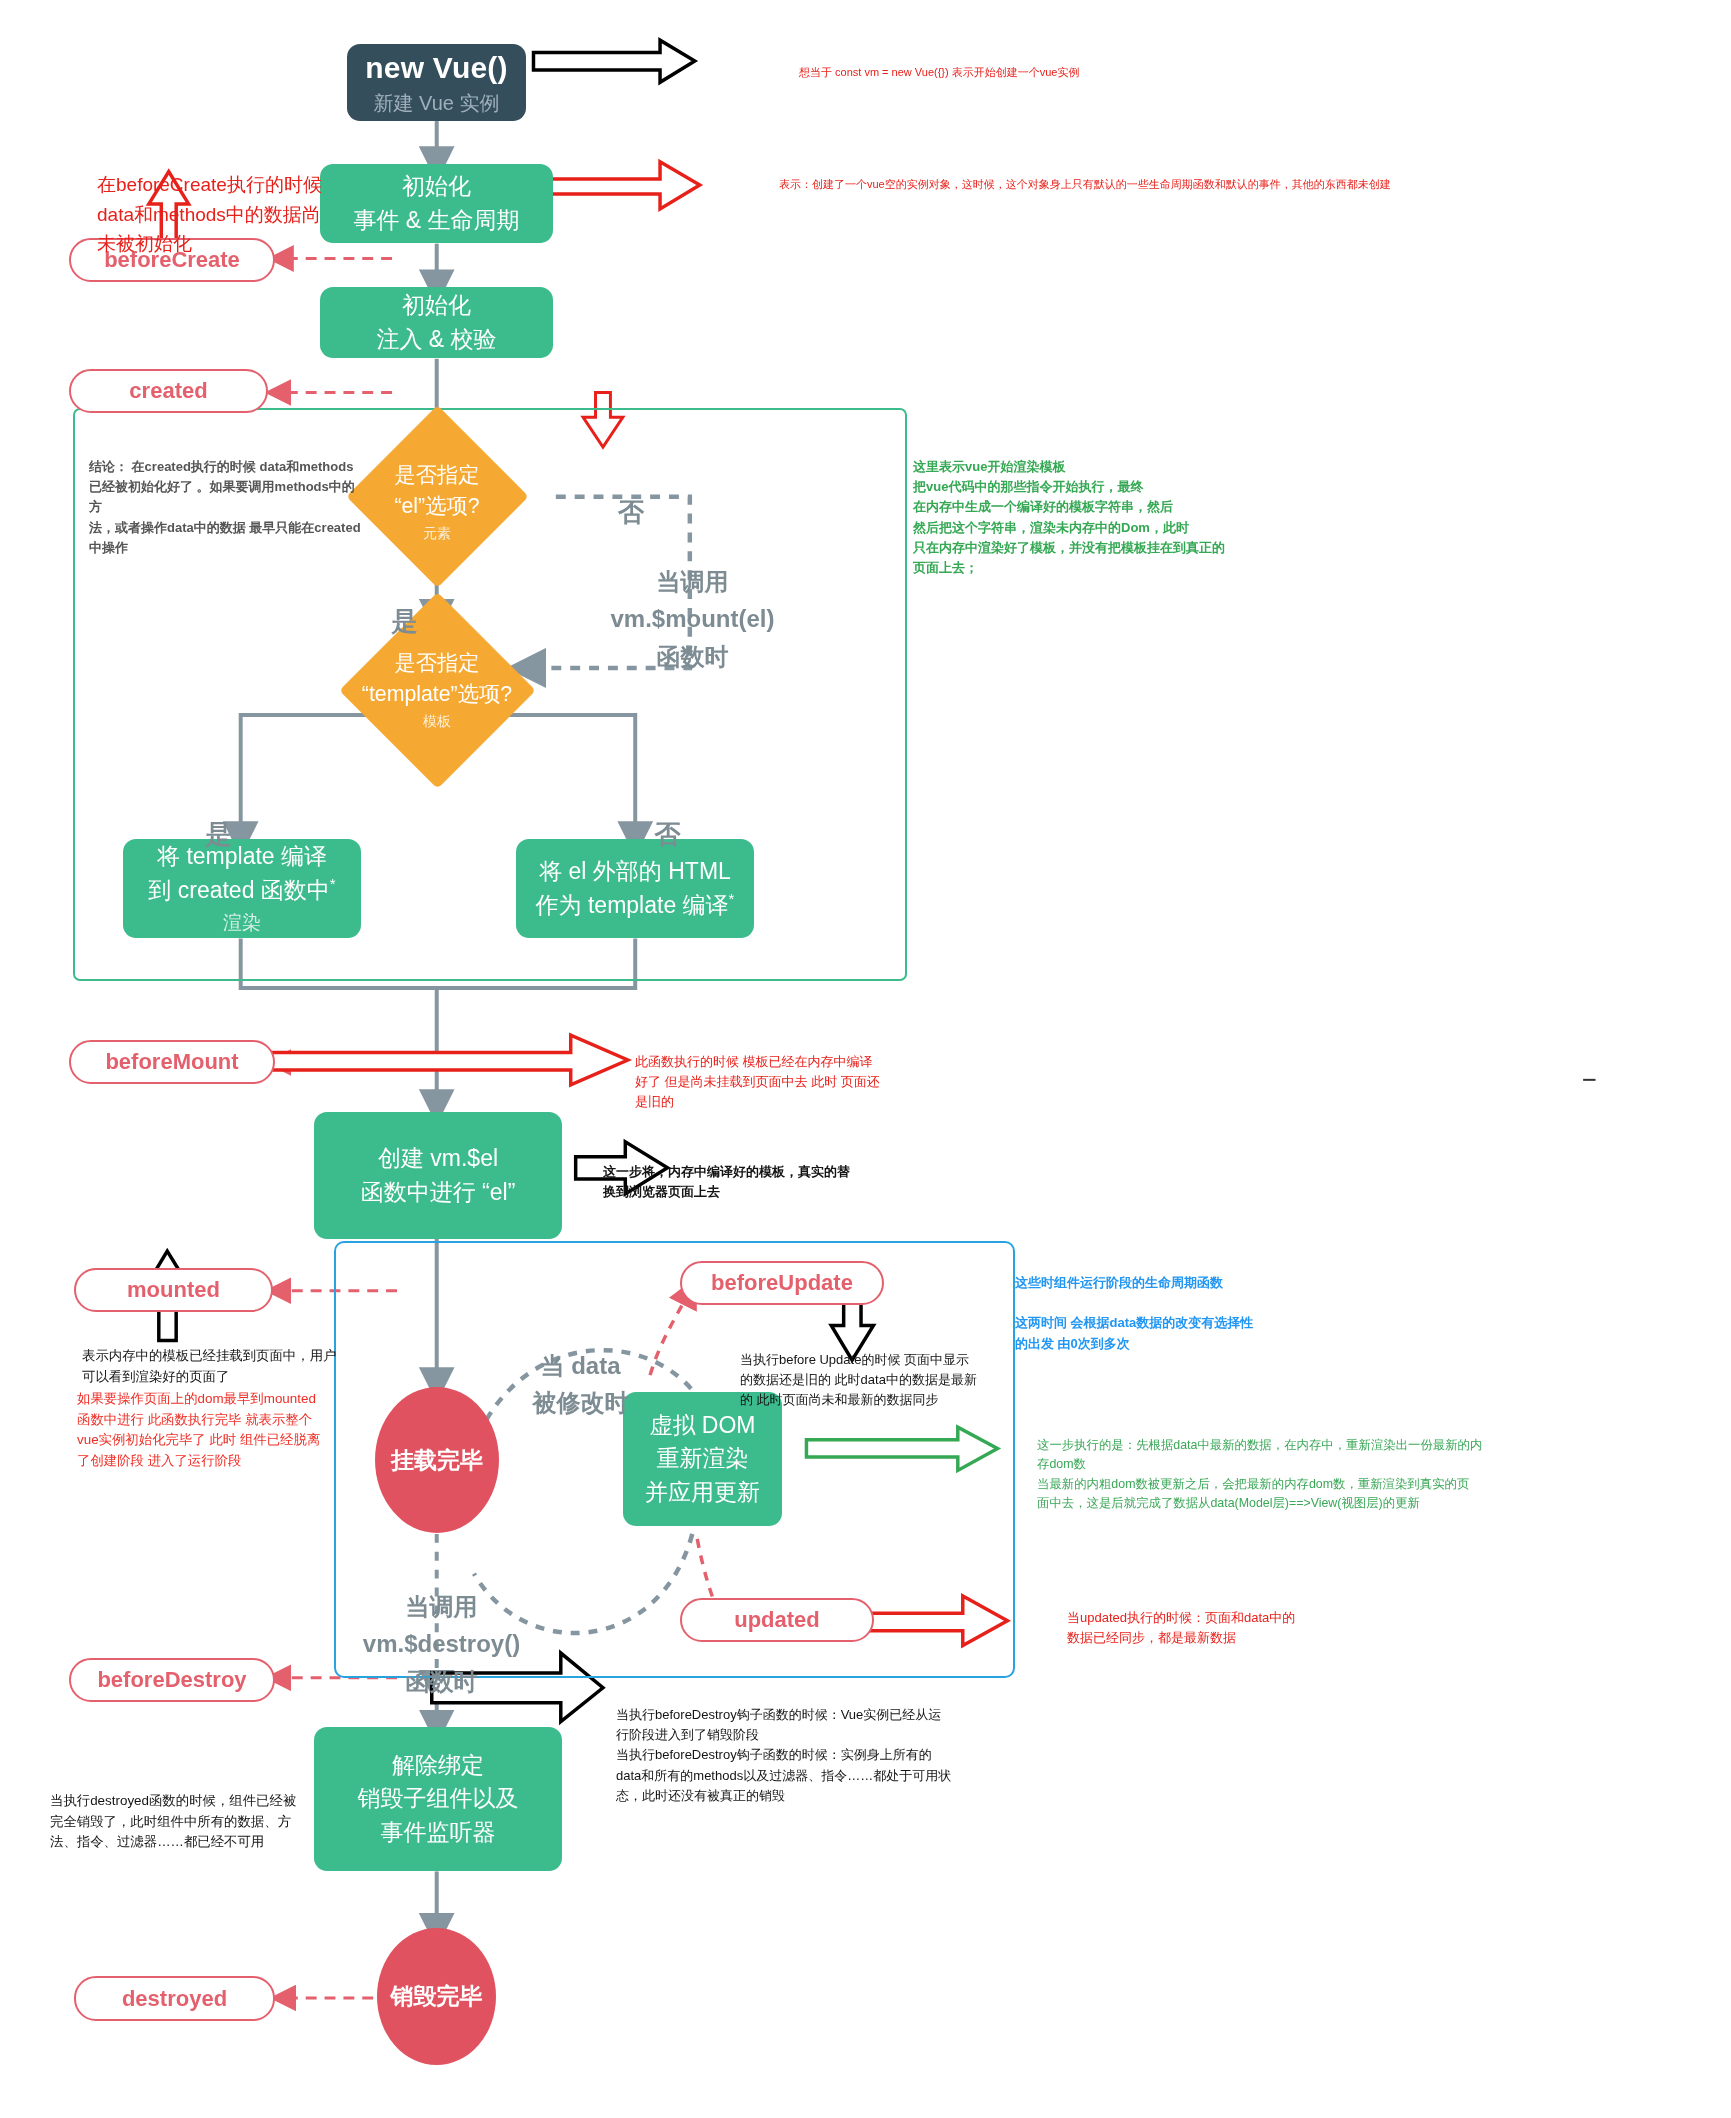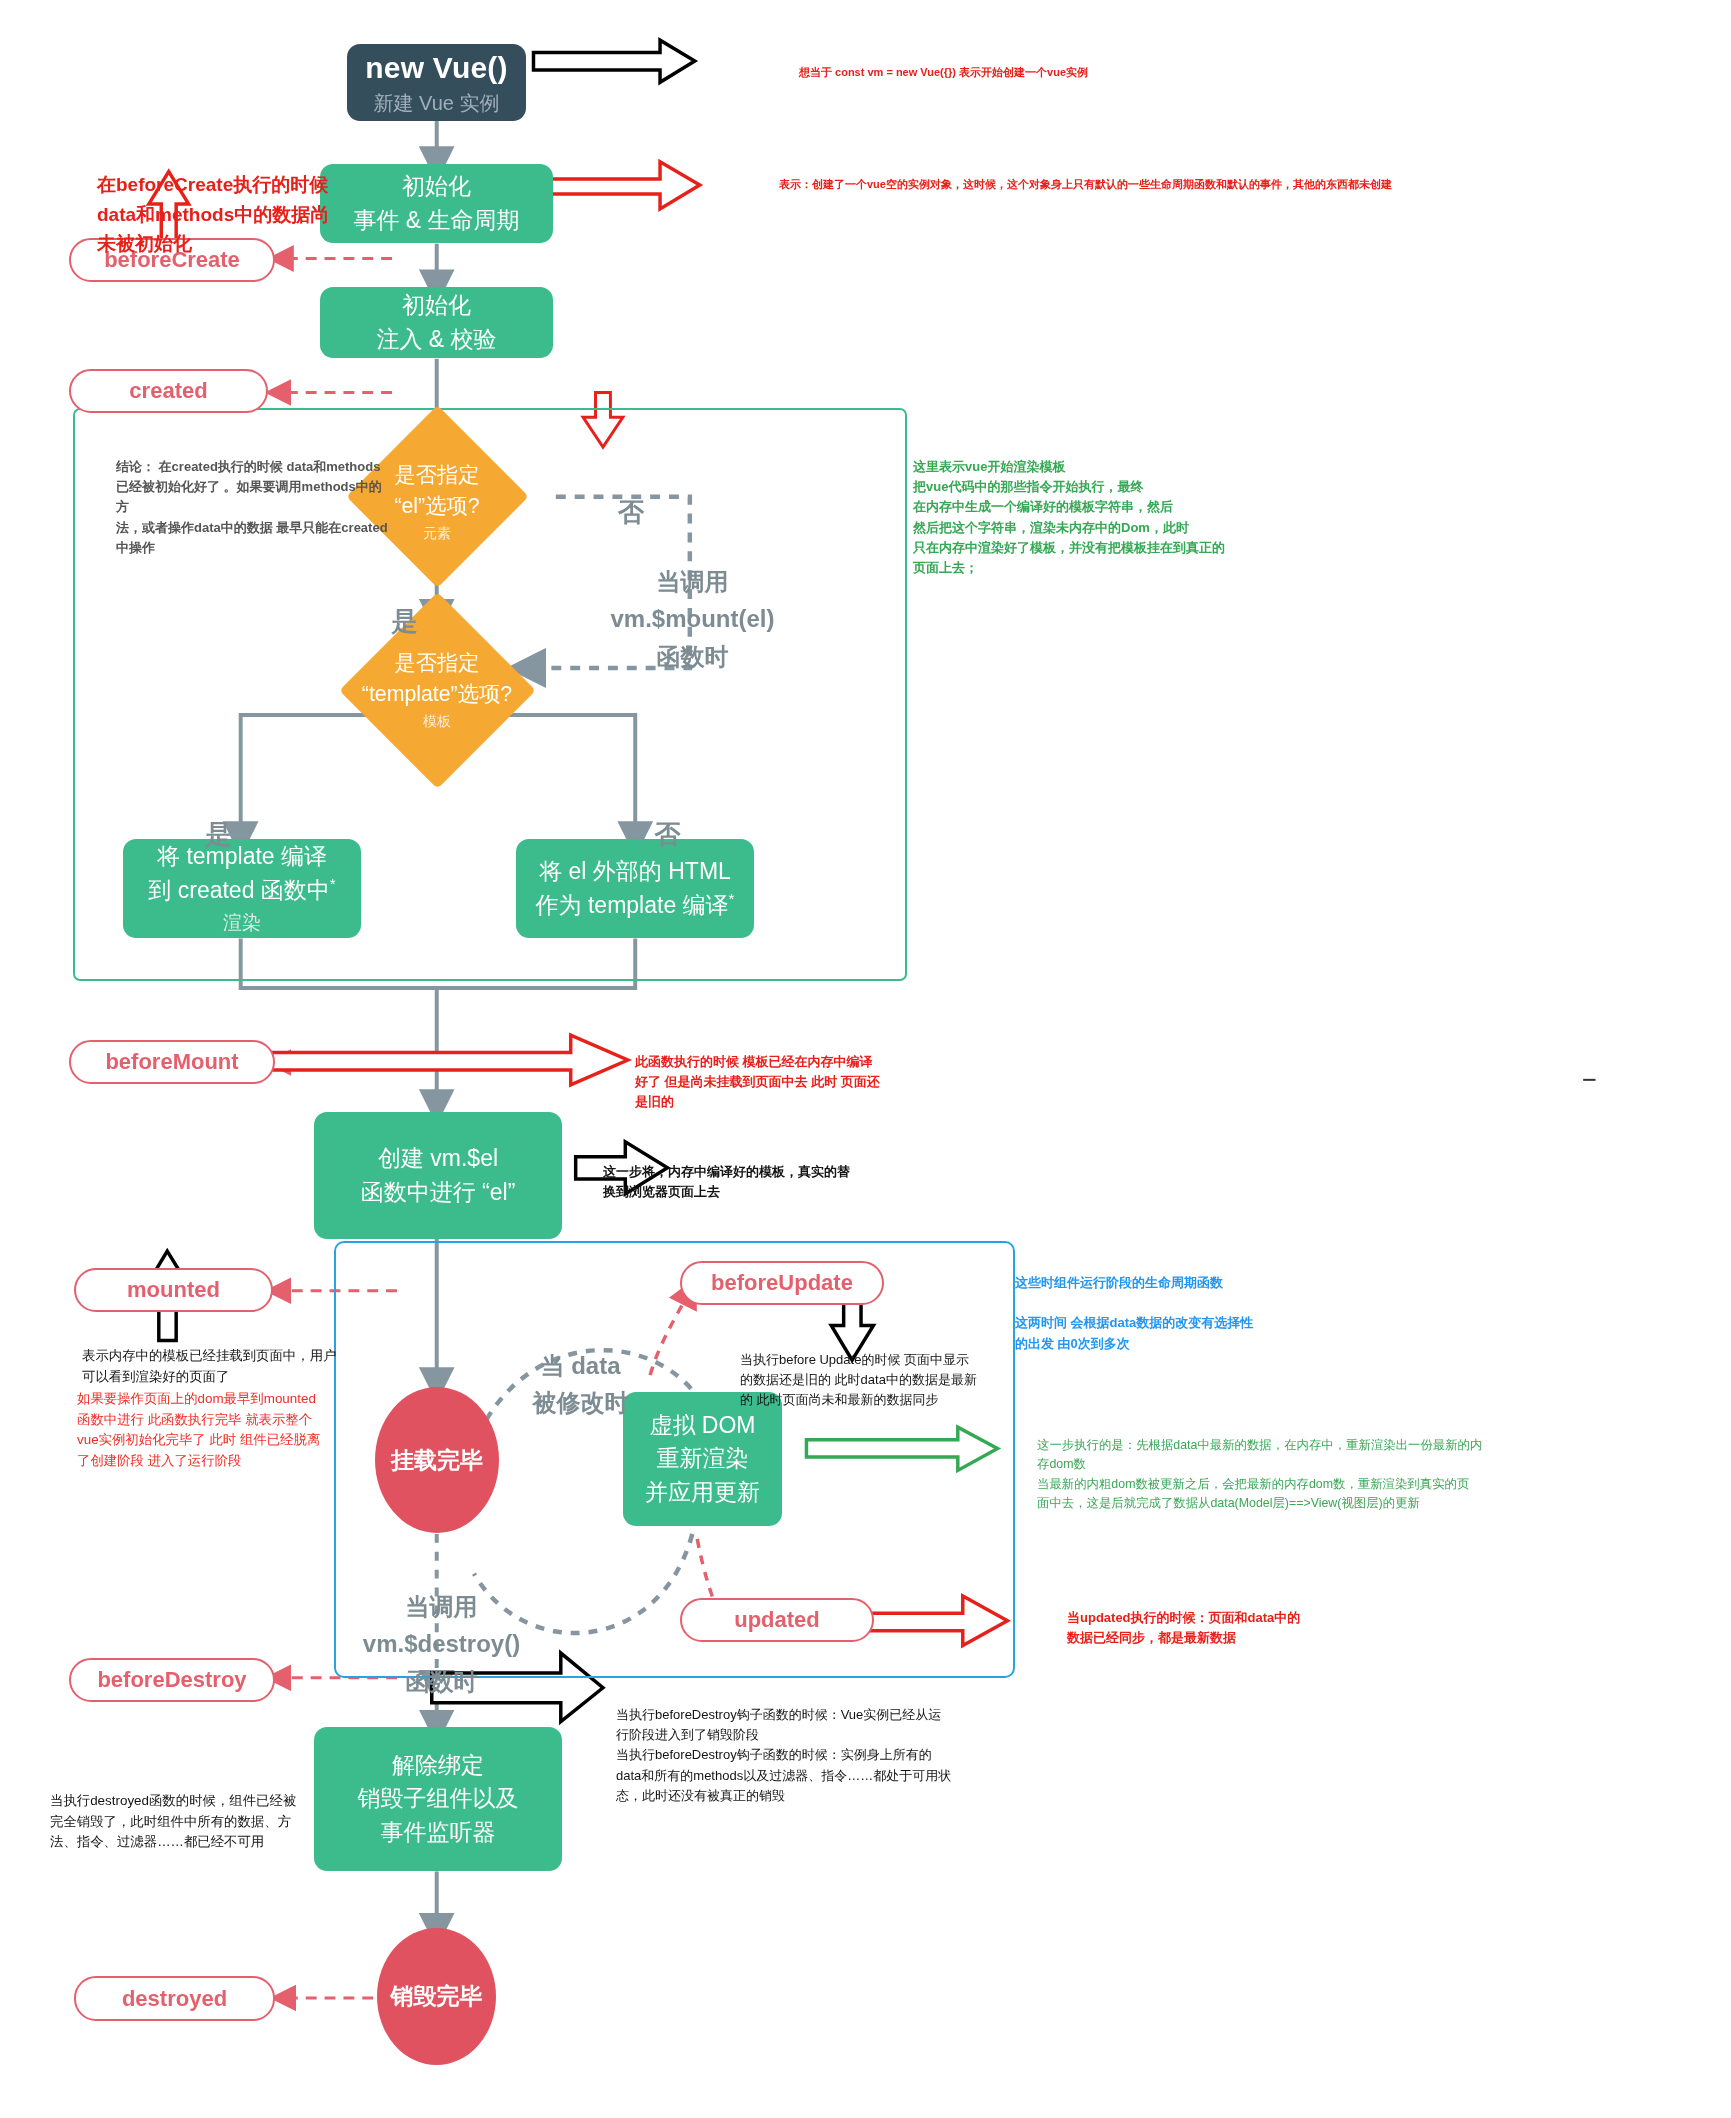--- a/index.html
+++ b/index.html
@@ -55,21 +55,21 @@
 
   
   .frame-green{border:2px solid #3cbc8d;border-radius:7px;background:transparent;}
   .frame-blue{border:2px solid #29a3e0;border-radius:10px;background:transparent;}
 
   
   .flow-label{color:#7d8b93;font-weight:bold;text-align:center;line-height:1.45;}
 
   
   .ann{line-height:1.55;white-space:pre-line;}
-  .ann-red{color:#e8201a;font-weight:bold;}
+  .ann-red{color:#e8201a;font-weight:normal;}
   .ann-red-soft{color:#ef2d25;}
   .ann-green{color:#34a853;font-weight:bold;}
   .ann-green-soft{color:#3aa757;}
   .ann-blue{color:#2196f3;font-weight:bold;}
   .ann-black{color:#141414;}
   .ann-gray{color:#4b4b4b;}
 
   svg.overlay{position:absolute;left:0;top:0;width:1731px;height:2119px;pointer-events:none;}
 </style>
 </head>
@@ -292,21 +292,21 @@
   <div class="abs ann ann-red" style="left:779px;top:159px;width:695px;font-size:11px;">
     <span>表示：创建了一个vue空的实例对象，这时候，这个对象身上只有默认的一些生命周期函数和默认的事件，其他的东西都未创建</span>
   </div>
 
   <div class="abs ann ann-red" style="left:97px;top:141px;width:248px;font-size:19px;">
     <span>在beforeCreate执行的时候
 data和methods中的数据尚
 未被初始化</span>
   </div>
 
-  <div class="abs ann ann-gray" style="left:89px;top:437px;width:278px;font-size:13px;font-weight:bold;color:#555;margin-left:27px;">
+  <div class="abs ann ann-gray" style="left:89px;top:437px;width:278px;font-size:13px;font-weight:bold;color:#555;">
     <span>结论： 在created执行的时候 data和methods
 已经被初始化好了 。如果要调用methods中的方
 法，或者操作data中的数据 最早只能在created
 中操作</span>
   </div>
 
   <div class="abs ann ann-green" style="left:913px;top:437px;width:447px;font-size:13px;">
     <span>这里表示vue开始渲染模板
 把vue代码中的那些指令开始执行，最终
 在内存中生成一个编译好的模板字符串，然后

